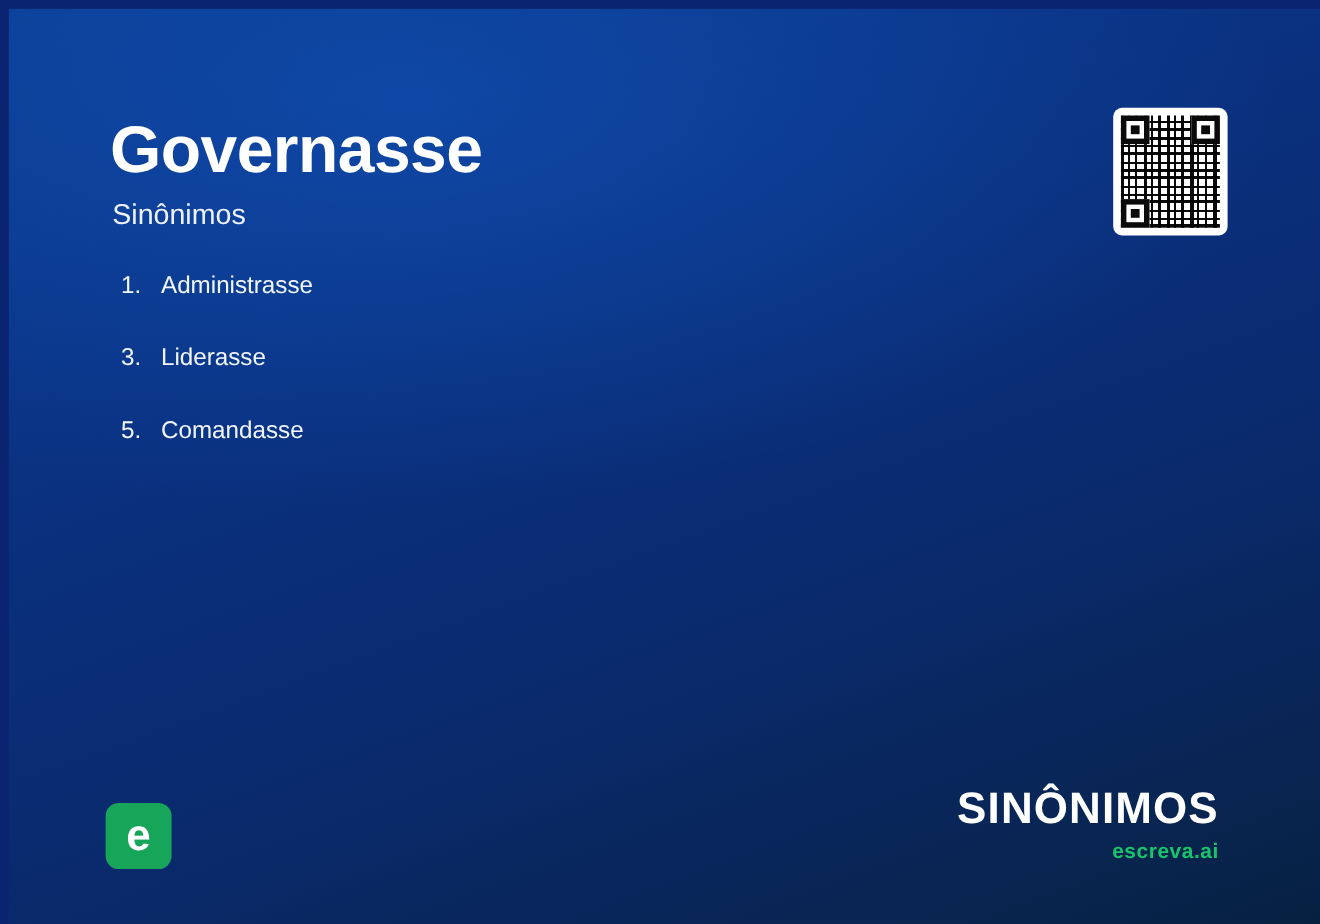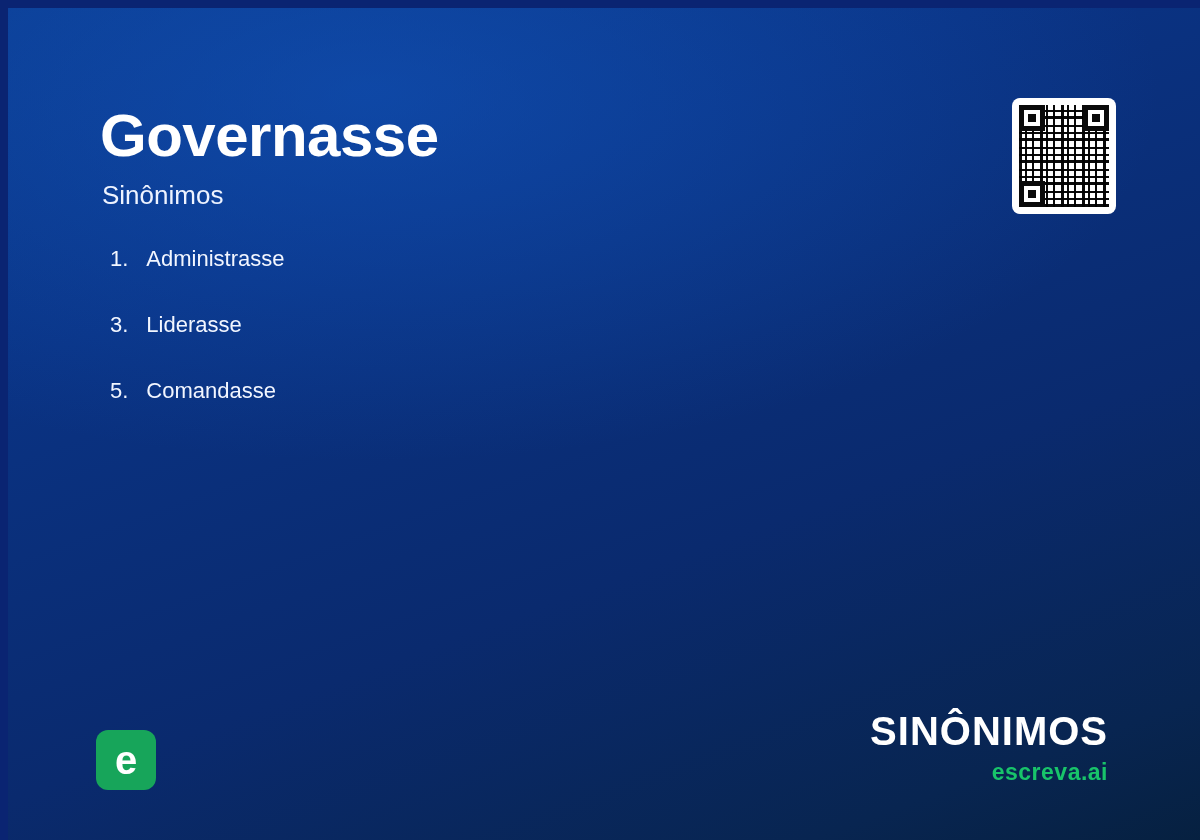--- a/index.html
+++ b/index.html
@@ -106,21 +106,21 @@
     text-align:right;
   }
   .brand-main {
     font-size:40px;
     font-weight:bold;
     color:#ffffff;
     letter-spacing:1px;
     line-height:1;
   }
   .brand-sub {
-    font-size:23px;
+    font-size:19px;
     font-weight:bold;
     color:#18c46a;
     letter-spacing:0.5px;
     margin-top:2px;
     line-height:1;
   }
 </style>
 </head>
 <body>
 

